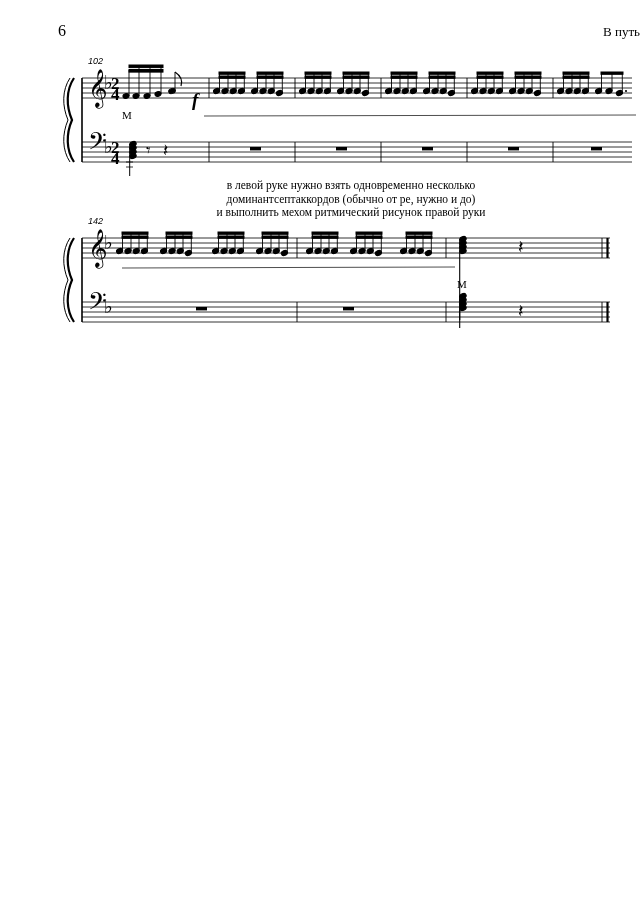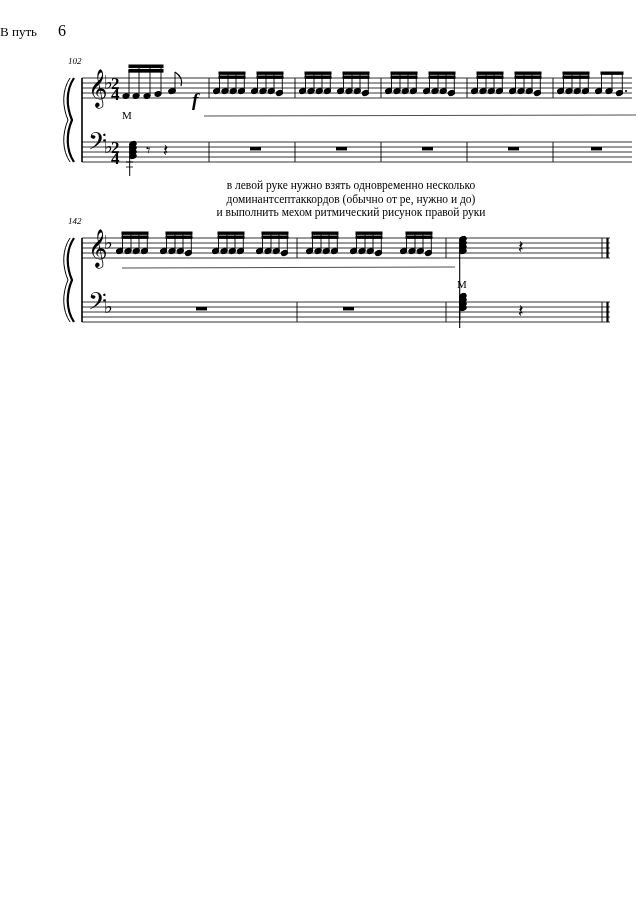--- a/index.html
+++ b/index.html
@@ -27,33 +27,34 @@
     left: 58px;
     top: 22px;
     font-size: 16px;
     font-family: "Liberation Serif", serif;
   }
   .page-title {
     position: absolute;
     left: 0;
     top: 24px;
     width: 640px;
-    text-align: left;
+    text-align: right;
     font-size: 13px;
     font-family: "Liberation Serif", serif;
   }
   .system {
     position: absolute;
     left: 0;
   }
   .measure-number {
     position: absolute;
     font-size: 9px;
     font-style: italic;
-    font-family: Liberation Serif, serif;
+    font-family: Liberation Sans, sans-serif;
+    margin-left: 20px;
   }
   .annotation {
     position: absolute;
     width: 640px;
     text-align: center;
     font-size: 11.5px;
     line-height: 13.5px;
     font-family: "Liberation Serif", serif;
   }
   .annotation div { white-space: nowrap; }

